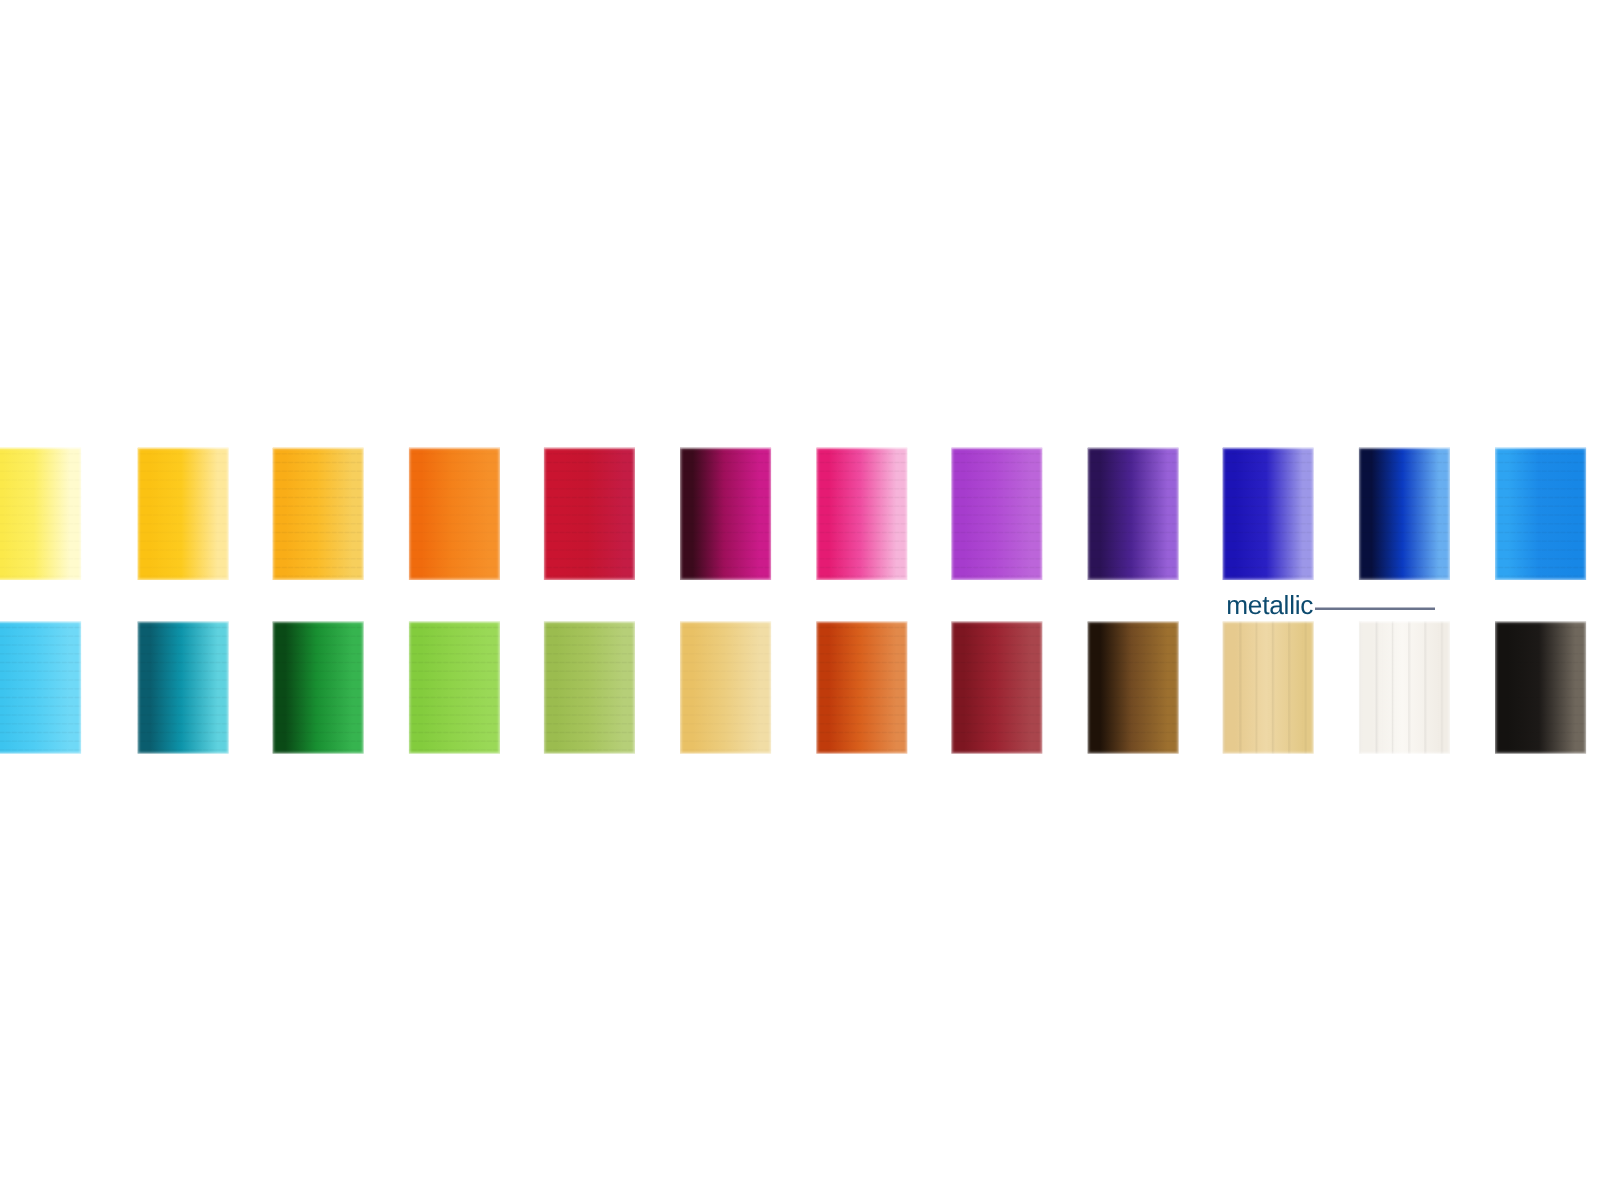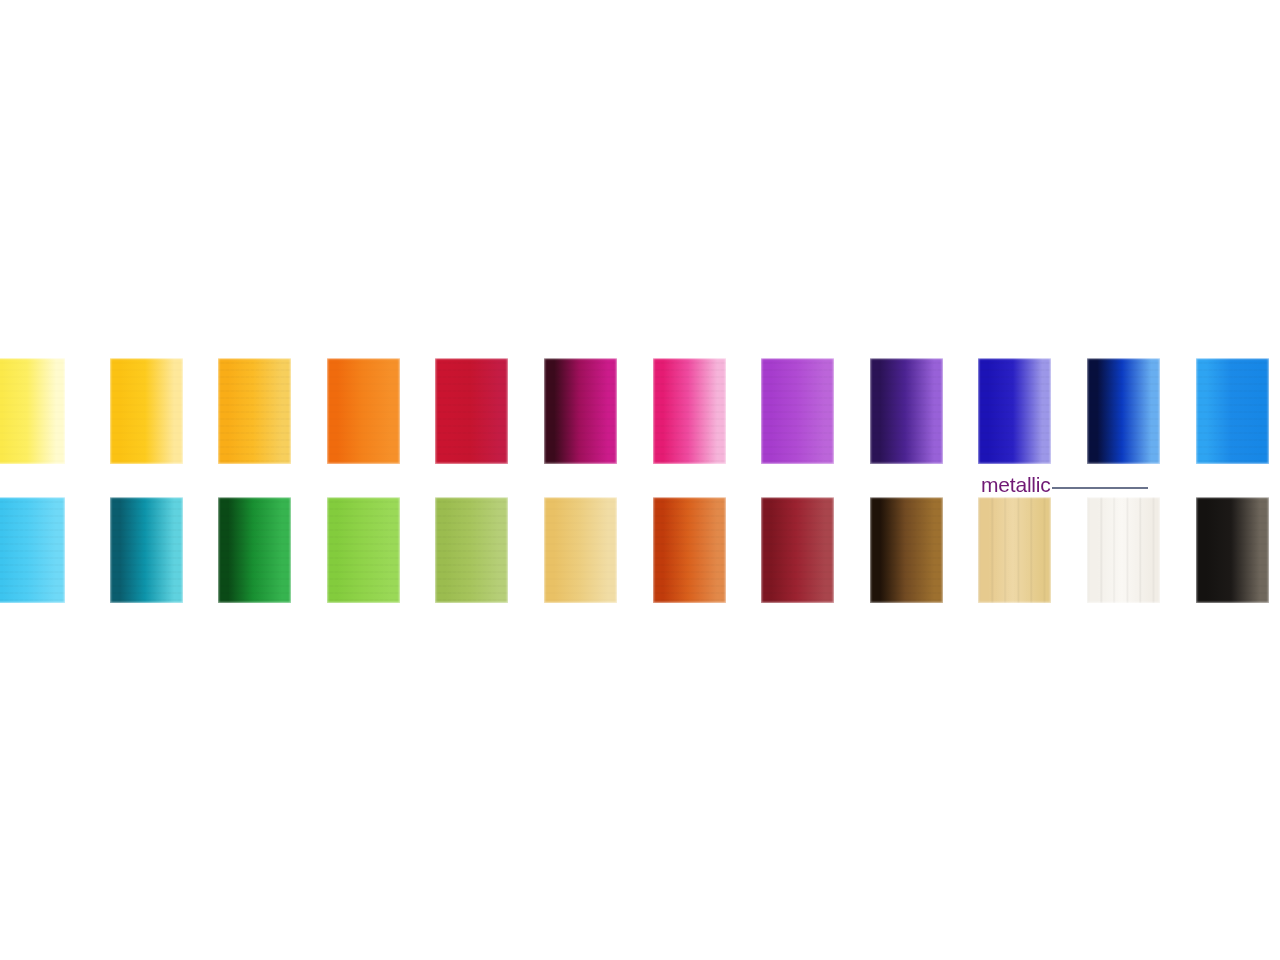--- a/index.html
+++ b/index.html
@@ -100,21 +100,21 @@
     top: 474px;
     width: 190px;
     height: 22px;
     white-space: nowrap;
   }
   #metallic-label .metallic-text {
     font-family: "Liberation Sans", sans-serif;
     font-size: 21px;
     line-height: 21px;
     letter-spacing: -0.2px;
-    color: #701a75;
+    color: #0c4a6e;
     display: inline-block;
     vertical-align: baseline;
   }
   #metallic-label .metallic-rule {
     display: inline-block;
     width: 96px;
     height: 0;
     border-bottom: 2px solid #6a738c;
     vertical-align: 3px;
     margin-left: 1px;

